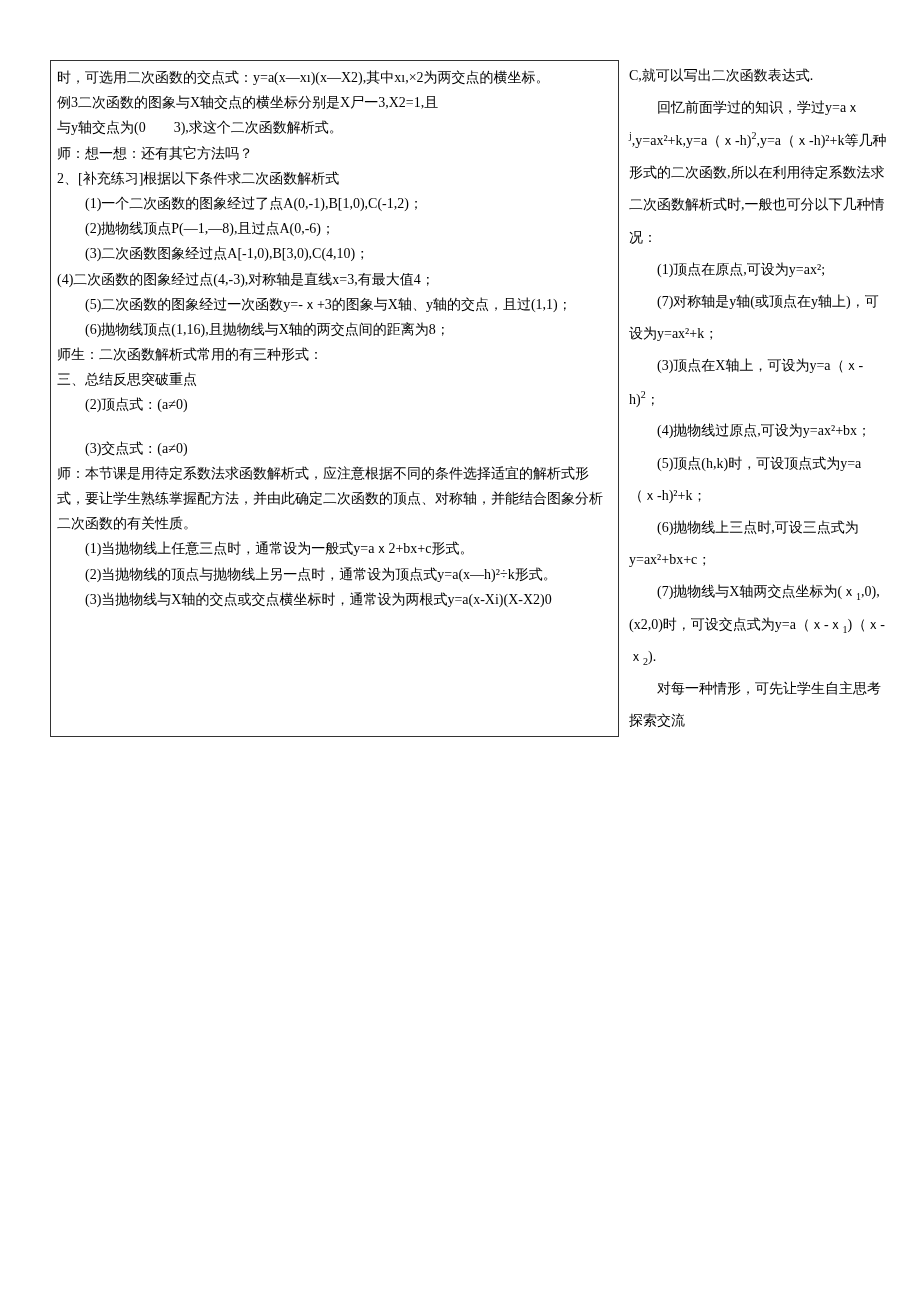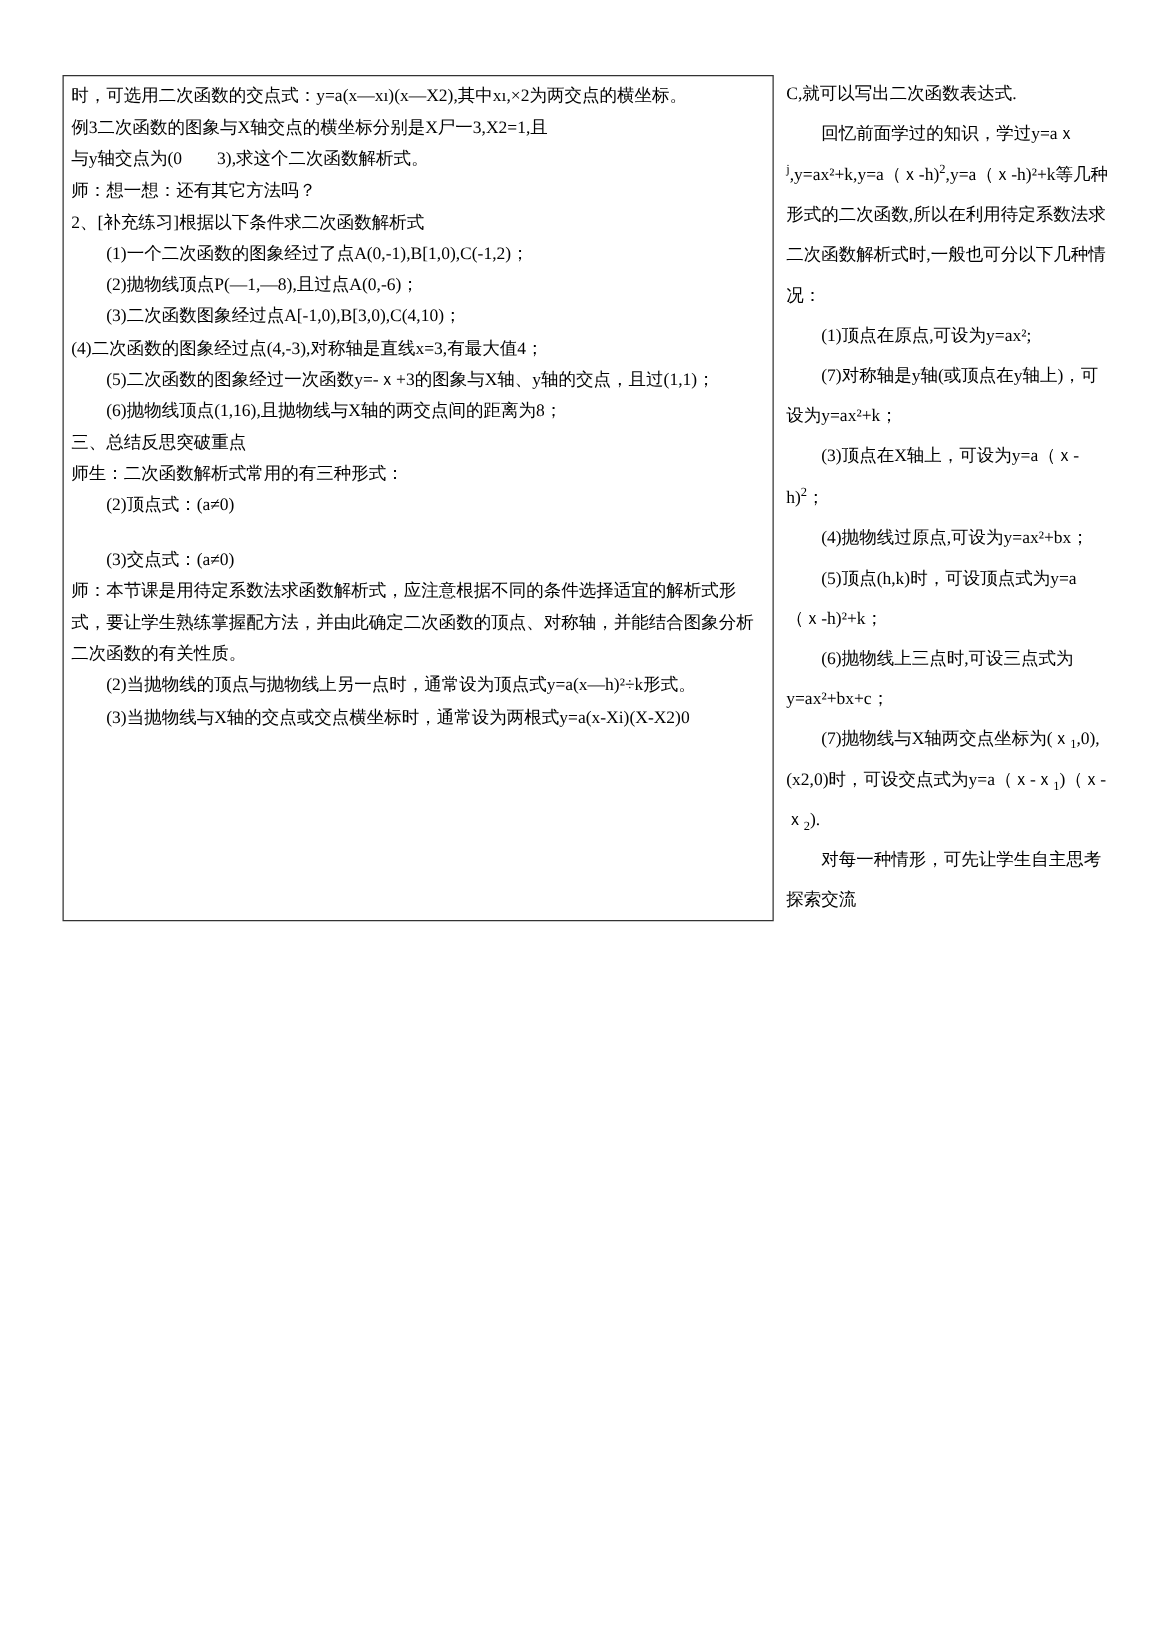--- a/index.html
+++ b/index.html
@@ -43,26 +43,27 @@
     <div>例3二次函数的图象与X轴交点的横坐标分别是X尸一3,X2=1,且</div>
     <div>与y轴交点为(0　　3),求这个二次函数解析式。</div>
     <div>师：想一想：还有其它方法吗？</div>
     <div>2、[补充练习]根据以下条件求二次函数解析式</div>
     <div class="indent1">(1)一个二次函数的图象经过了点A(0,-1),B[1,0),C(-1,2)；</div>
     <div class="indent1">(2)抛物线顶点P(—1,—8),且过点A(0,-6)；</div>
     <div class="indent1">(3)二次函数图象经过点A[-1,0),B[3,0),C(4,10)；</div>
     <div>(4)二次函数的图象经过点(4,-3),对称轴是直线x=3,有最大值4；</div>
     <div class="indent1">(5)二次函数的图象经过一次函数y=-ｘ+3的图象与X轴、y轴的交点，且过(1,1)；</div>
     <div class="indent1">(6)抛物线顶点(1,16),且抛物线与X轴的两交点间的距离为8；</div>
+    <div>师生：二次函数解析式常用的有三种形式：</div>
     <div>三、总结反思突破重点</div>
-    <div>师生：二次函数解析式常用的有三种形式：</div>
     <div class="indent1">(2)顶点式：(a≠0)</div>
     <div style="height:18px"></div>
     <div class="indent1">(3)交点式：(a≠0)</div>
     <div>师：本节课是用待定系数法求函数解析式，应注意根据不同的条件选择适宜的解析式形式，要让学生熟练掌握配方法，并由此确定二次函数的顶点、对称轴，并能结合图象分析二次函数的有关性质。</div>
+    <div class="indent1">(1)当抛物线上任意三点时，通常设为一般式y=aｘ2+bx+c形式。</div>
     <div class="indent1">(2)当抛物线的顶点与抛物线上另一点时，通常设为顶点式y=a(x—h)²÷k形式。</div>
     <div class="indent1">(3)当抛物线与X轴的交点或交点横坐标时，通常设为两根式y=a(x-Xi)(X-X2)0</div>
   </div>
 
   <div class="right-col">
     <p>C,就可以写出二次函数表达式.</p>
     <p>
       <span style="display:inline-block;width:2em"></span><span>回忆前面学过的知识，学过y=aｘ</span><span class="sup">j</span><span>,y=ax²+k,y=a（ｘ-h)</span><span class="sup">2</span><span>,y=a（ｘ-h)²+k等几种形式的二次函数,所以在利用待定系数法求二次函数解析式时,一般也可分以下几种情况：</span>
     </p>
     <p><span style="display:inline-block;width:2em"></span><span>(1)顶点在原点,可设为y=ax²;</span></p>

